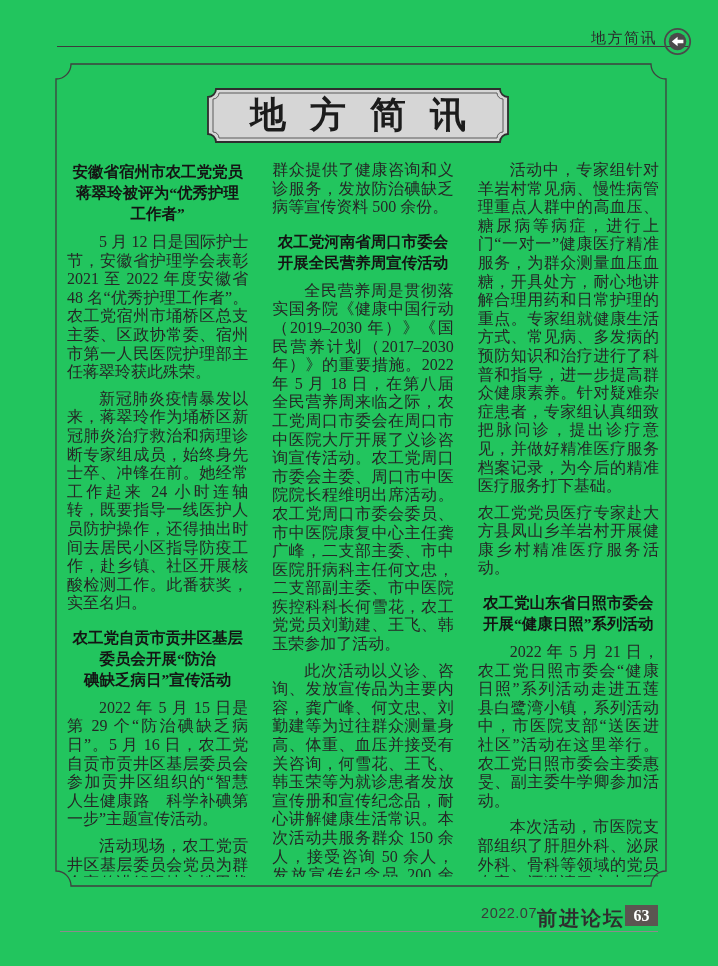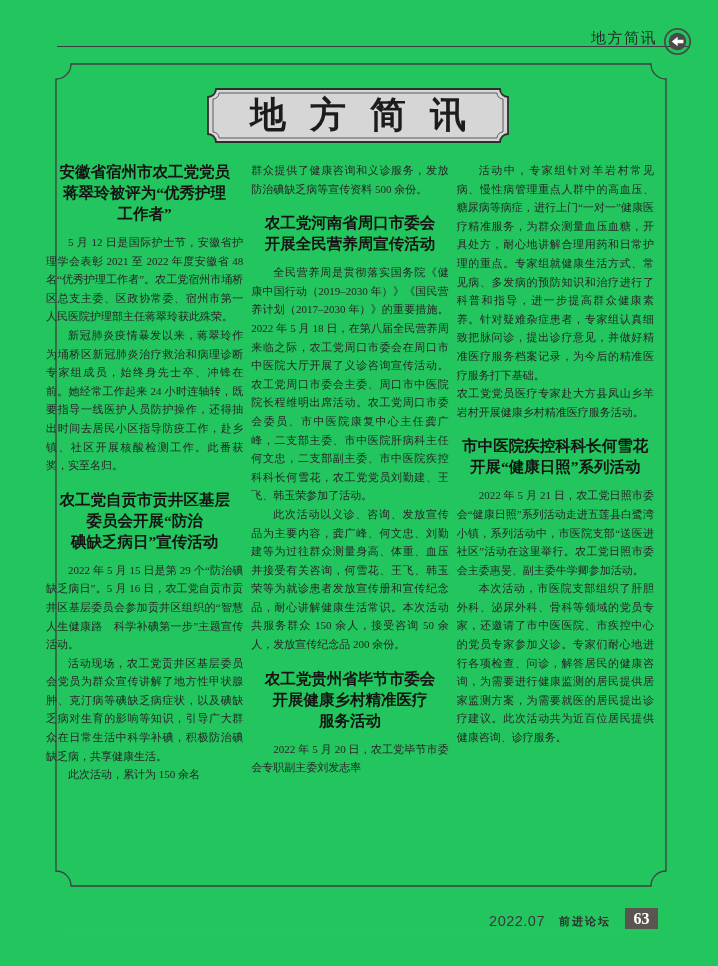--- a/index.html
+++ b/index.html
@@ -33,52 +33,52 @@
   .plaque-svg{position:absolute;inset:0;}
   .plaque-text{
     position:absolute;inset:0;
     display:flex;align-items:center;justify-content:center;
     font-family:"Liberation Sans","DejaVu Sans",sans-serif;
     font-weight:bold;font-size:36px;color:#1c1c1c;
     letter-spacing:24px;padding-left:24px;box-sizing:border-box;
   }
   
   .content{
-    position:absolute;top:161px;left:46px;width:608px;height:716px;
+    position:absolute;top:161px;left:59px;width:608px;height:716px;
     display:flex;gap:8px;overflow:hidden;
   }
   .col{flex:1 1 0;min-width:0;}
   .col > *:first-child{margin-top:0;}
   .art-title{
     font-size:15.5px;font-weight:bold;color:#141414;
     text-align:center;line-height:21px;
     margin:14px 0 9px 0;
   }
   .body{
-    font-size:11px;line-height:18.6px;color:#262626;
+    font-size:16px;line-height:18.6px;color:#262626;
     text-align:justify;text-justify:inter-ideograph;
-    margin:0;
+    margin:8px;
   }
   .ind{text-indent:2em;}
   
   .footer-rule{
     position:absolute;top:931px;left:60px;width:598px;height:0;
     border-top:1.6px solid #8c8c8c;
   }
   .footer-row{
     position:absolute;top:905px;right:60px;height:24px;
-    display:flex;align-items:flex-end;gap:14px;
+    display:flex;align-items:flex-start;
   }
   .footer-issue{
     font-family:"Liberation Sans","DejaVu Sans",sans-serif;
     font-size:14.5px;color:#3a3a3a;letter-spacing:0.5px;
   }
   .footer-journal{
     font-family:"Liberation Sans","DejaVu Sans",sans-serif;
-    font-weight:bold;font-size:11px;color:#2e2e2e;letter-spacing:2px;
+    font-weight:bold;font-size:20px;color:#2e2e2e;letter-spacing:2px;
   }
   .footer-pagenum{
     width:33px;height:21px;background:#5b5551;
     color:#ffffff;font-weight:bold;font-size:16px;
     display:flex;align-items:center;justify-content:center;
     font-family:"Liberation Serif","DejaVu Serif",serif;
   }
 </style>
 </head>
 <body>
@@ -138,21 +138,21 @@
         <span>开展健康乡村精准医疗</span><br>
         <span>服务活动</span>
       </h3>
       <p class="body ind">2022 年 5 月 20 日，农工党毕节市委会专职副主委刘发志率</p>
     </div>
 
     <div class="col">
       <p class="body ind">活动中，专家组针对羊岩村常见病、慢性病管理重点人群中的高血压、糖尿病等病症，进行上门“一对一”健康医疗精准服务，为群众测量血压血糖，开具处方，耐心地讲解合理用药和日常护理的重点。专家组就健康生活方式、常见病、多发病的预防知识和治疗进行了科普和指导，进一步提高群众健康素养。针对疑难杂症患者，专家组认真细致把脉问诊，提出诊疗意见，并做好精准医疗服务档案记录，为今后的精准医疗服务打下基础。</p>
       <p class="body">农工党党员医疗专家赴大方县凤山乡羊岩村开展健康乡村精准医疗服务活动。</p>
       <h3 class="art-title">
-        <span>市中医院疾控科科长何雪花</span><br>
+        <span>农工党山东省日照市委会</span><br>
         <span>开展“健康日照”系列活动</span>
       </h3>
       <p class="body ind">2022 年 5 月 21 日，农工党日照市委会“健康日照”系列活动走进五莲县白鹭湾小镇，系列活动中，市医院支部“送医进社区”活动在这里举行。农工党日照市委会主委惠旻、副主委牛学卿参加活动。</p>
       <p class="body ind">本次活动，市医院支部组织了肝胆外科、泌尿外科、骨科等领域的党员专家，还邀请了市中医医院、市疾控中心的党员专家参加义诊。专家们耐心地进行各项检查、问诊，解答居民的健康咨询，为需要进行健康监测的居民提供居家监测方案，为需要就医的居民提出诊疗建议。此次活动共为近百位居民提供健康咨询、诊疗服务。</p>
     </div>
 
   </div>
 
   <div class="footer-rule"></div>
   <div class="footer-row">

